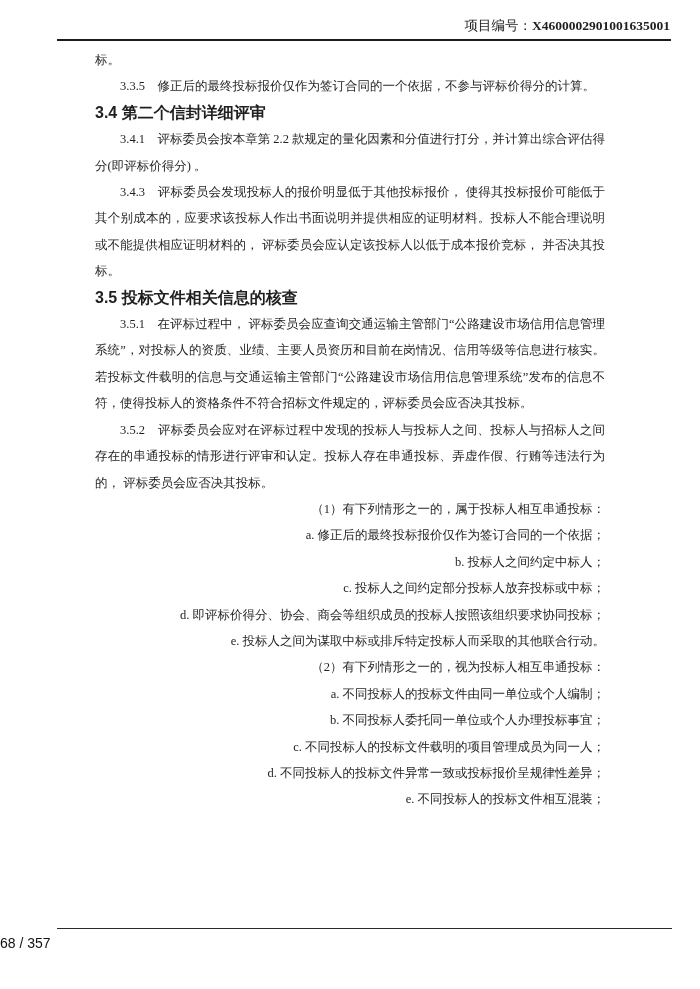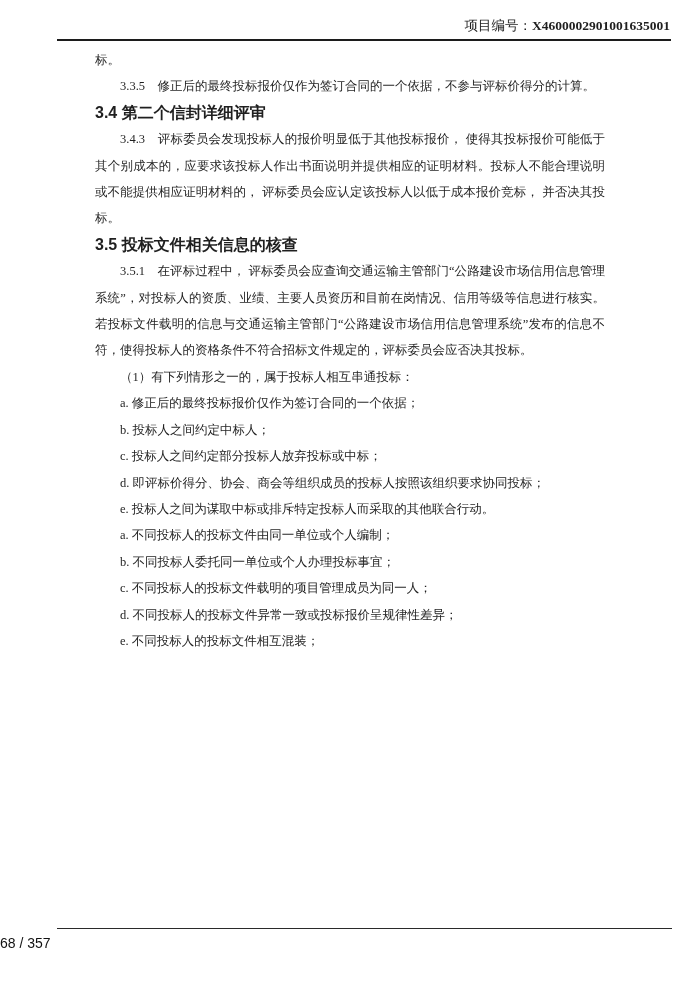--- a/index.html
+++ b/index.html
@@ -27,21 +27,21 @@
     position:absolute;top:47px;left:95px;width:510px;
     font-size:12.5px;line-height:26.4px;
   }
   .doc-body p{margin:0;padding:0;white-space:pre-wrap;}
   .para{text-align:justify;text-indent:25px;}
   .cont{text-align:justify;text-indent:0;}
   .hd{
     font-family:"Liberation Sans","DejaVu Sans",sans-serif;
     font-weight:700;font-size:16px;text-indent:0;
   }
-  .li{text-indent:25px;text-align:left;}
+  .li{text-indent:25px;text-align:right;}
   .footer-rule{
     position:absolute;top:928px;left:57px;right:56px;
     border-top:1.5px solid #2a2a2a;height:0;
   }
   .page-number{
     position:absolute;top:933px;left:0;width:100%;
     font-family:Liberation Sans, sans-serif;
     font-size:14px;line-height:20px;color:#111111;
   }
 </style>
@@ -52,29 +52,32 @@
 
   <div class="page-header">
     <span>项目编号：</span><span class="project-number">X4600002901001635001</span>
   </div>
   <div class="header-rule"></div>
 
   <div class="doc-body">
     <p class="cont">标。</p>
     <p class="para">3.3.5　修正后的最终投标报价仅作为签订合同的一个依据，不参与评标价得分的计算。</p>
     <p class="hd">3.4 第二个信封详细评审</p>
+    <p class="para">3.4.1　评标委员会按本章第 2.2 款规定的量化因素和分值进行打分，并计算出综合评估得分(即评标价得分) 。</p>
     <p class="para">3.4.3　评标委员会发现投标人的报价明显低于其他投标报价， 使得其投标报价可能低于其个别成本的，应要求该投标人作出书面说明并提供相应的证明材料。投标人不能合理说明或不能提供相应证明材料的， 评标委员会应认定该投标人以低于成本报价竞标， 并否决其投标。</p>
     <p class="hd">3.5 投标文件相关信息的核查</p>
     <p class="para">3.5.1　在评标过程中， 评标委员会应查询交通运输主管部门“公路建设市场信用信息管理系统”，对投标人的资质、业绩、主要人员资历和目前在岗情况、信用等级等信息进行核实。 若投标文件载明的信息与交通运输主管部门“公路建设市场信用信息管理系统”发布的信息不 符，使得投标人的资格条件不符合招标文件规定的，评标委员会应否决其投标。</p>
+    <p class="para">3.5.2　评标委员会应对在评标过程中发现的投标人与投标人之间、投标人与招标人之间存在的串通投标的情形进行评审和认定。投标人存在串通投标、弄虚作假、行贿等违法行为的， 评标委员会应否决其投标。</p>
     <p class="li">（1）有下列情形之一的，属于投标人相互串通投标：</p>
     <p class="li">a. 修正后的最终投标报价仅作为签订合同的一个依据；</p>
     <p class="li">b. 投标人之间约定中标人；</p>
     <p class="li">c. 投标人之间约定部分投标人放弃投标或中标；</p>
     <p class="li">d. 即评标价得分、协会、商会等组织成员的投标人按照该组织要求协同投标；</p>
     <p class="li">e. 投标人之间为谋取中标或排斥特定投标人而采取的其他联合行动。</p>
+    <p class="li">（2）有下列情形之一的，视为投标人相互串通投标：</p>
     <p class="li">a. 不同投标人的投标文件由同一单位或个人编制；</p>
     <p class="li">b. 不同投标人委托同一单位或个人办理投标事宜；</p>
     <p class="li">c. 不同投标人的投标文件载明的项目管理成员为同一人；</p>
     <p class="li">d. 不同投标人的投标文件异常一致或投标报价呈规律性差异；</p>
     <p class="li">e. 不同投标人的投标文件相互混装；</p>
   </div>
 
   <div class="footer-rule"></div>
   <div class="page-number">68 / 357</div>
 

